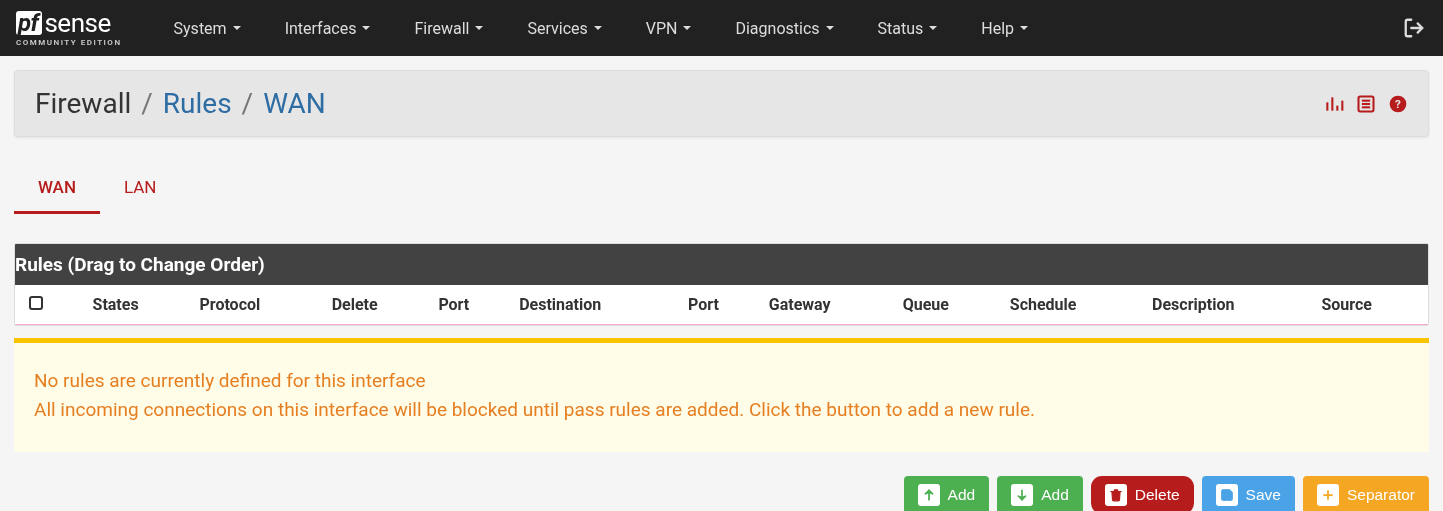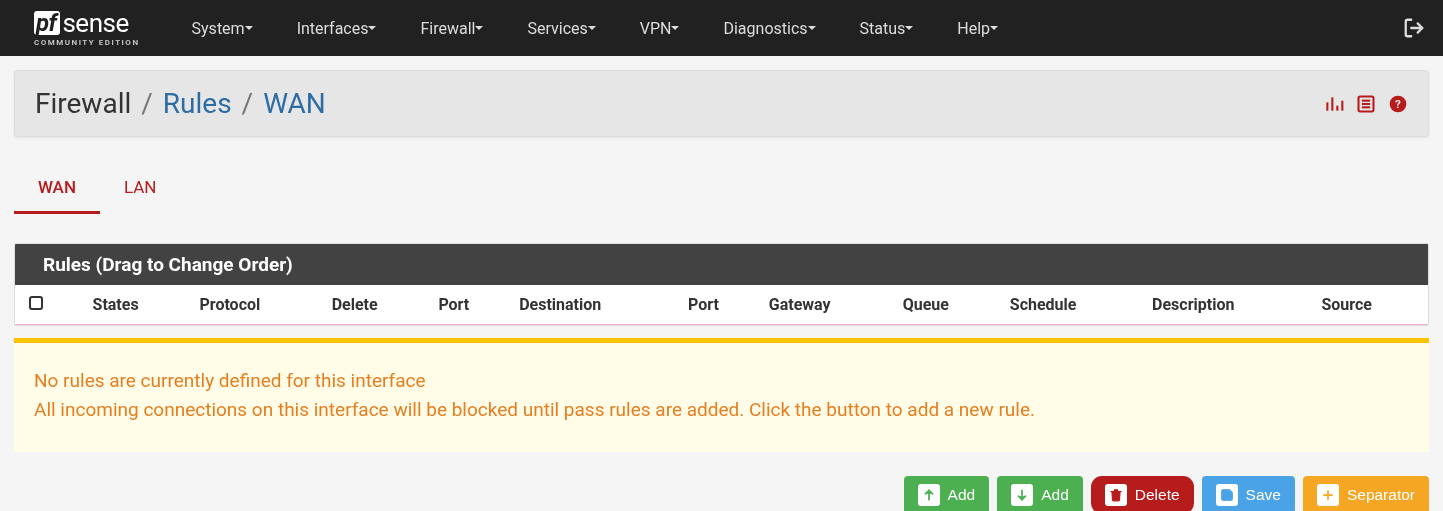--- a/index.html
+++ b/index.html
@@ -9,21 +9,21 @@
     color: #333;
     background: #f5f5f5;
     width: 1443px;
   }
   
   .navbar {
     background: #212121;
     height: 56px;
     display: flex;
     align-items: center;
-    padding: 0 10px 0 34px;
+    padding: 0 10px 0 16px;
     color: #fff;
   }
   .navbar-brand {
     display: flex;
     flex-direction: column;
     align-items: flex-start;
     margin-right: 30px;
     cursor: pointer;
   }
   .brand-main {
@@ -64,20 +64,21 @@
     height: 100%;
     align-items: center;
   }
   .nav-item {
     padding: 0 22px;
     color: #ddd;
     font-size: 16px;
     cursor: pointer;
     display: flex;
     align-items: center;
+    gap: 6px;
     height: 100%;
   }
   .caret {
     width: 0; height: 0;
     border-left: 4px solid transparent;
     border-right: 4px solid transparent;
     border-top: 4px solid currentColor;
     display: inline-block;
   }
   .logout {
@@ -137,21 +138,21 @@
     margin: 28px 14px 0 14px;
     border: 1px solid #ddd;
     border-radius: 2px;
     overflow: hidden;
   }
   .panel-heading {
     background: #424242;
     color: #fff;
     font-size: 19px;
     font-weight: 700;
-    padding: 9px 28px;
+    padding: 9px 0;
   }
   .rules-table {
     width: 100%;
     border-collapse: collapse;
     background: #fff;
   }
   .rules-table th {
     text-align: left;
     font-weight: 700;
     font-size: 16px;

